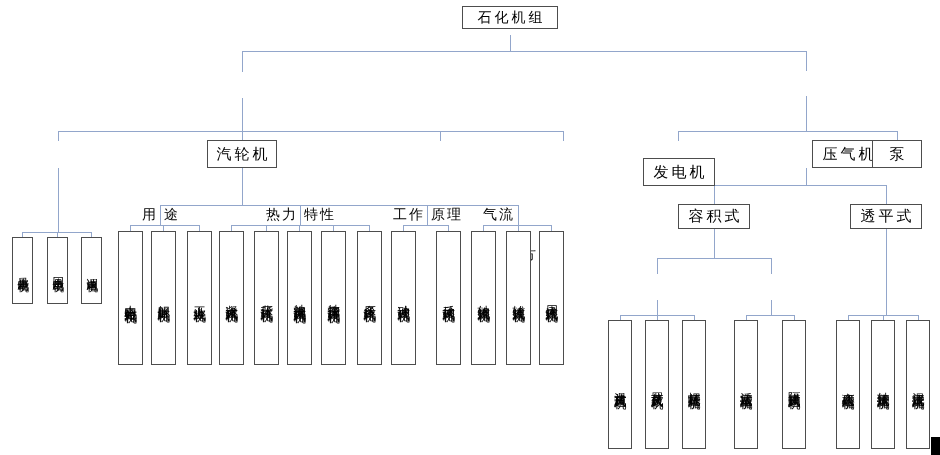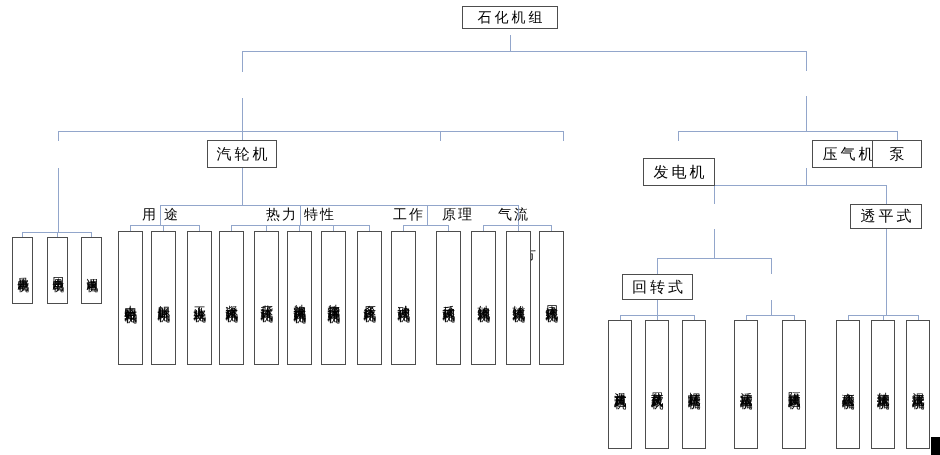--- a/index.html
+++ b/index.html
@@ -111,30 +111,30 @@
     </div>
 
   <div class="box" style="left:462px;top:6px;width:96px;height:23px;font-size:14px;">石化机组</div>
 
 
   <div class="box" style="left:207px;top:140px;width:70px;height:28px;">汽轮机</div>
   <div class="box" style="left:643px;top:140px;width:72px;height:28px;margin-top:18px;">发电机</div>
   <div class="box" style="left:812px;top:140px;width:72px;height:28px;">压气机</div>
   <div class="box" style="left:872px;top:140px;width:50px;height:28px;letter-spacing:0;padding-left:0;">泵</div>
 
+  <div class="box" style="left:678px;top:204px;width:72px;height:25px;">容积式</div>
   <div class="box" style="left:850px;top:204px;width:72px;height:25px;">透平式</div>
-  <div class="box" style="left:622px;top:274px;width:71px;height:26px;">回转式</div>
 
   <div class="cat r" style="left:126px;width:32px;">用</div>
   <div class="cat" style="left:164px;width:32px;">途</div>
   <div class="cat r" style="left:262px;width:36px;">热力</div>
   <div class="cat" style="left:304px;width:36px;font-family:Liberation Serif, serif;">特性</div>
   <div class="cat r" style="left:389px;width:36px;">工作</div>
-  <div class="cat" style="left:442px;width:36px;">原理</div>
-  <div class="cat r" style="left:480px;width:35px;margin-left:15px;">气流</div>
+  <div class="cat" style="left:431px;width:36px;">原理</div>
+  <div class="cat r" style="left:480px;width:35px;">气流</div>
   <div class="cat" style="left:522px;width:36px;margin-top:40px;">方向</div>
 
   <div class="vbox small" style="left:12px;top:237px;width:21px;height:67px;">异步电动机</div>
   <div class="vbox small" style="left:47px;top:237px;width:21px;height:67px;">同步电动机</div>
   <div class="vbox small" style="left:81px;top:237px;width:21px;height:67px;">调速电机</div>
 
   <div class="vbox" style="left:118px;top:231px;width:25px;height:134px;">中心电站汽轮机</div>
   <div class="vbox" style="left:151px;top:231px;width:25px;height:134px;">舰船汽轮机</div>
   <div class="vbox" style="left:187px;top:231px;width:25px;height:134px;">工业汽轮机</div>
 

